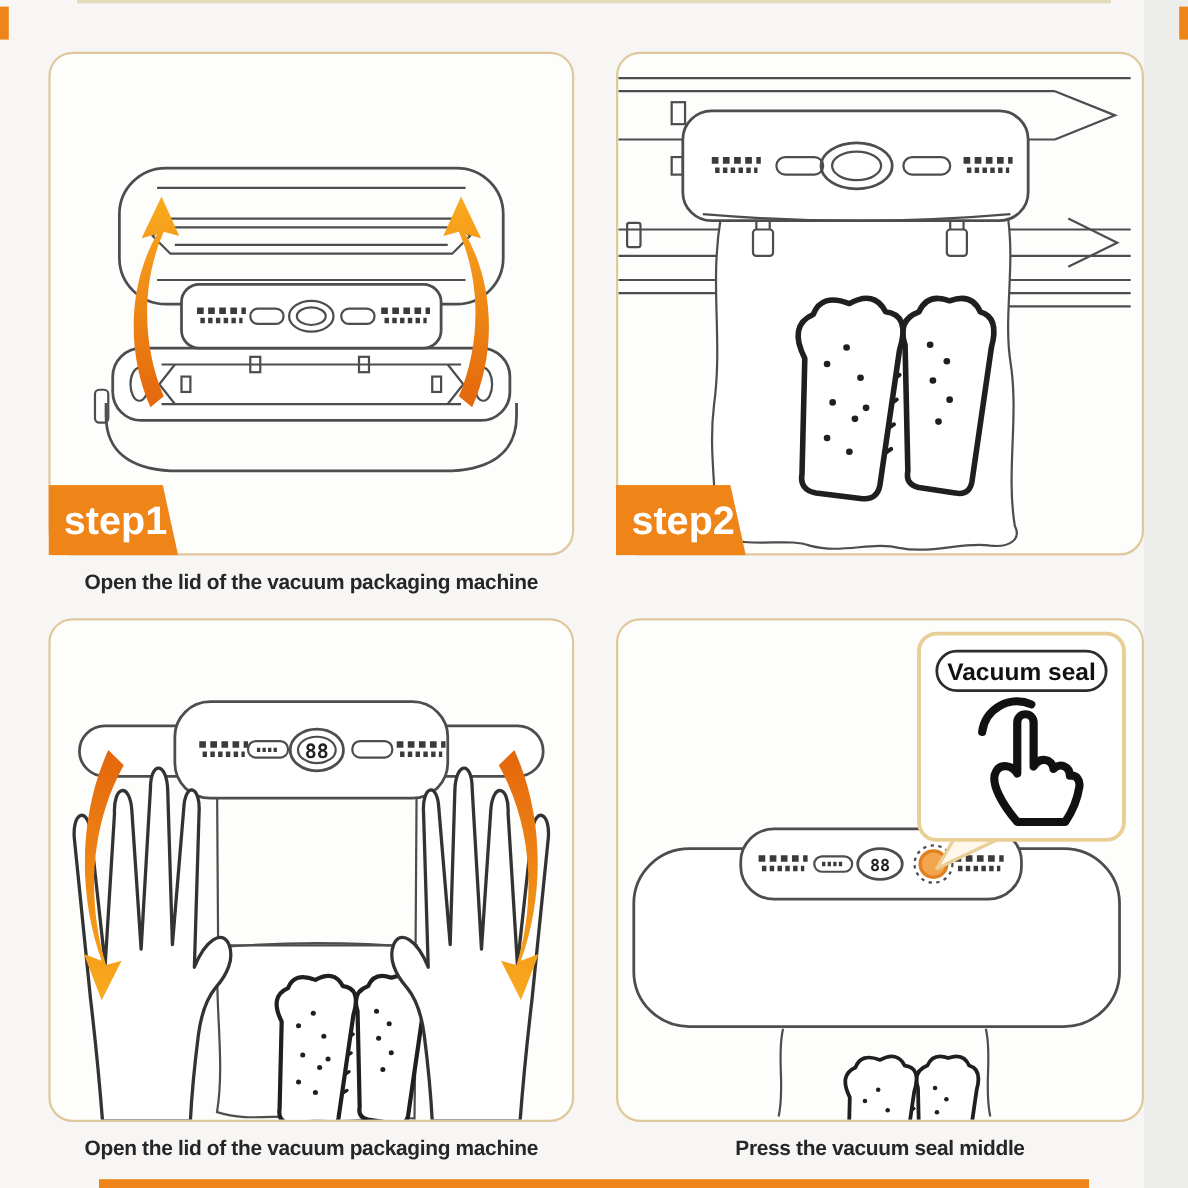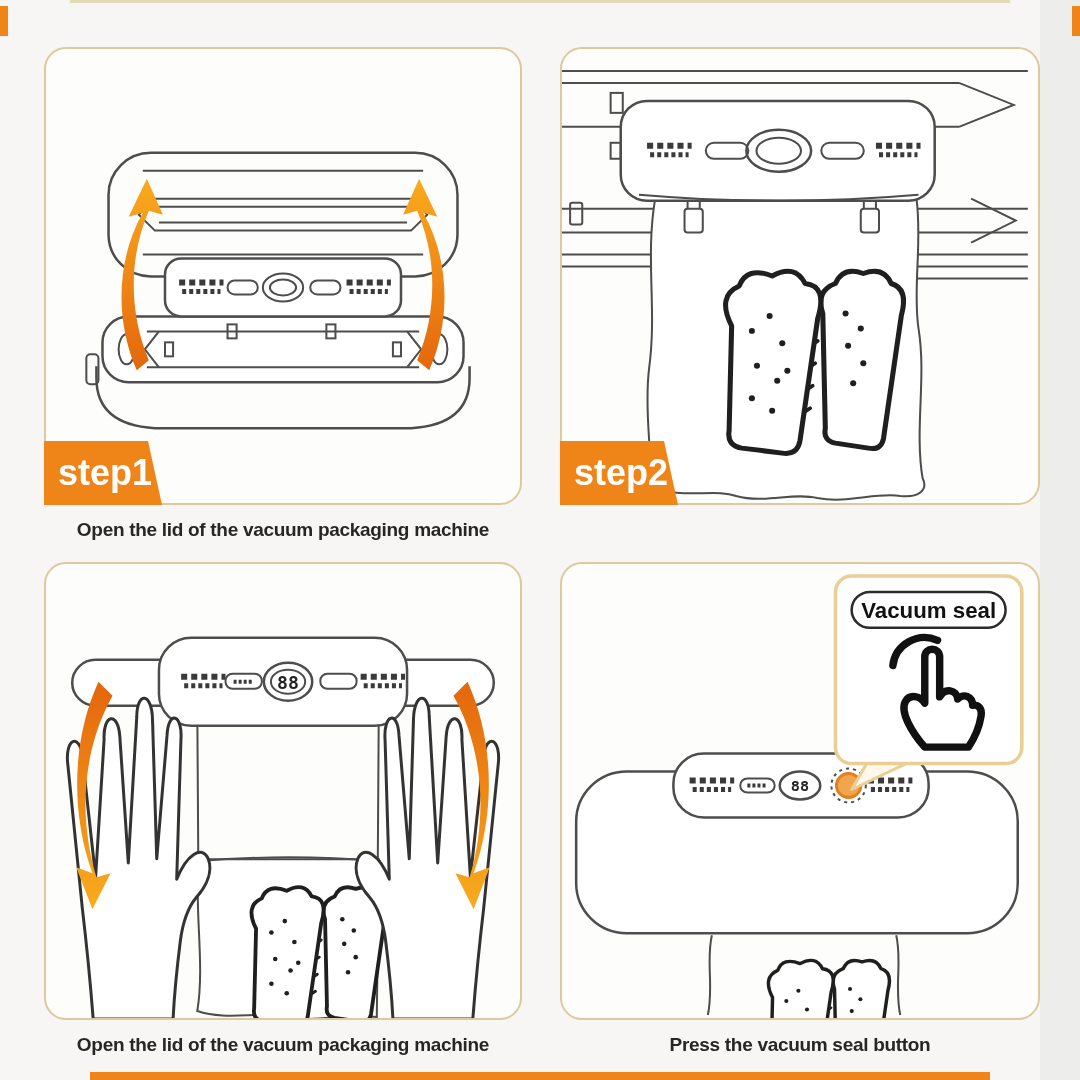--- a/index.html
+++ b/index.html
@@ -265,14 +265,14 @@
         <g>
           <path d="M302 198 L286 226 L344 198 Z" fill="#fff8ea" stroke="#e9cf96" stroke-width="3" stroke-linejoin="round"></path>
           <rect x="270" y="12" width="184" height="188" rx="16" fill="#fff" stroke="#e9cf96" stroke-width="3.5"></rect>
           <rect x="286" y="28" width="152" height="36" rx="18" fill="#fff" stroke="#2c2c2c" stroke-width="2.5"></rect>
           <text class="callout-label" x="362" y="54" font-size="22" text-anchor="middle">Vacuum seal</text>
           <use href="#tapicon" transform="translate(312,66) scale(1.05)"></use>
         </g>
       </svg>
     </div>
   </div>
-  <div class="caption">Press the vacuum seal button</div>
+  <div class="caption">Press the vacuum seal middle</div>
 </div>
 
 </body></html>

